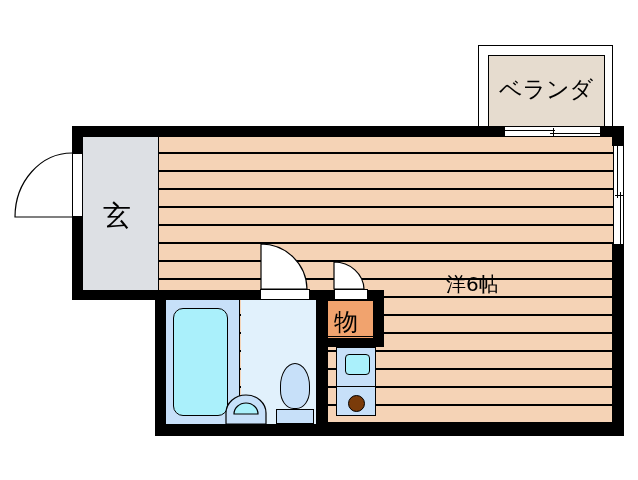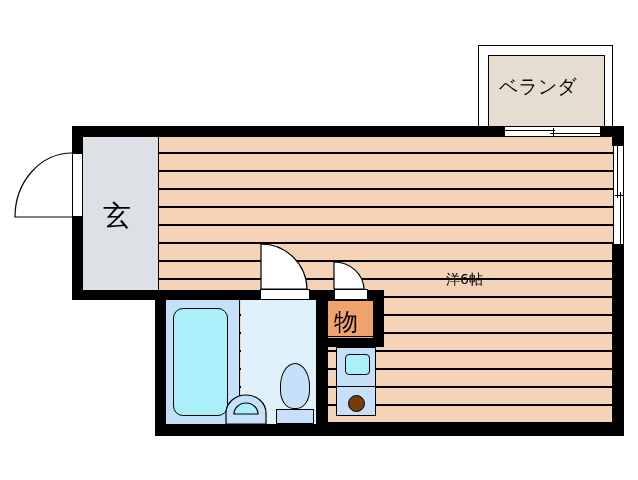--- a/index.html
+++ b/index.html
@@ -11,21 +11,21 @@
       background-image: repeating-linear-gradient(to bottom, transparent 0px, transparent 16px, #000000 16px, #000000 18px);
     }
     .label { color: #000000; white-space: nowrap; }
     svg { position: absolute; left: 0; top: 0; }
   </style>
 </head>
 <body>
 
 <div class="abs" style="left:478px; top:45px; width:135px; height:82px; border:1px solid #000; background:#fff;"></div>
 <div class="abs" style="left:488px; top:55px; width:117px; height:72px; background:#e6dccf; border:1px solid #000; border-bottom:none;">
-  <span class="abs label" style="left:10px; top:18px; font-size:19px;">ベランダ</span>
+  <span class="abs label" style="left:10px; top:18px; font-size:23px;">ベランダ</span>
 </div>
 
 <div class="abs floor-wood" style="left:158px; top:137px; width:455px; height:288px; background-position:0 -1px;"></div>
 
 <div class="abs" style="left:83px; top:137px; width:76px; height:153px; background:#dde0e4; border-right:1px solid #000;">
   <span class="abs label" style="left:20px; top:60px; font-size:28px;">玄</span>
 </div>
 
 <div class="abs wall" style="left:72px; top:126px; width:433px; height:11px;"></div>
 <div class="abs wall" style="left:600px; top:126px; width:24px; height:11px;"></div>
@@ -84,13 +84,13 @@
   <path d="M 72 217 L 15 217 A 57 64 0 0 1 72 153" fill="none" stroke="#000" stroke-width="1.2"></path>
 
   <path d="M 261 289 L 261 244 A 46 46 0 0 1 307 289 Z" fill="#ffffff" stroke="#000" stroke-width="1.2"></path>
 
   <path d="M 334 289 L 334 262 A 30 28 0 0 1 364 289 Z" fill="#ffffff" stroke="#000" stroke-width="1.2"></path>
 
   <path d="M 226 424 L 226 413 A 20 18 0 0 1 266 413 L 266 424 Z" fill="#c7e0f9" stroke="#000" stroke-width="1.2"></path>
   <path d="M 234 414 A 12 11 0 0 1 258 414 Z" fill="#aaf0fb" stroke="#000" stroke-width="1.2"></path>
 </svg>
 
-<span class="abs label" style="left:446px; top:271px; font-size:14px;">洋6帖</span>
+<span class="abs label" style="left:446px; top:271px; font-size:20px;">洋6帖</span>
 
 </body></html>

